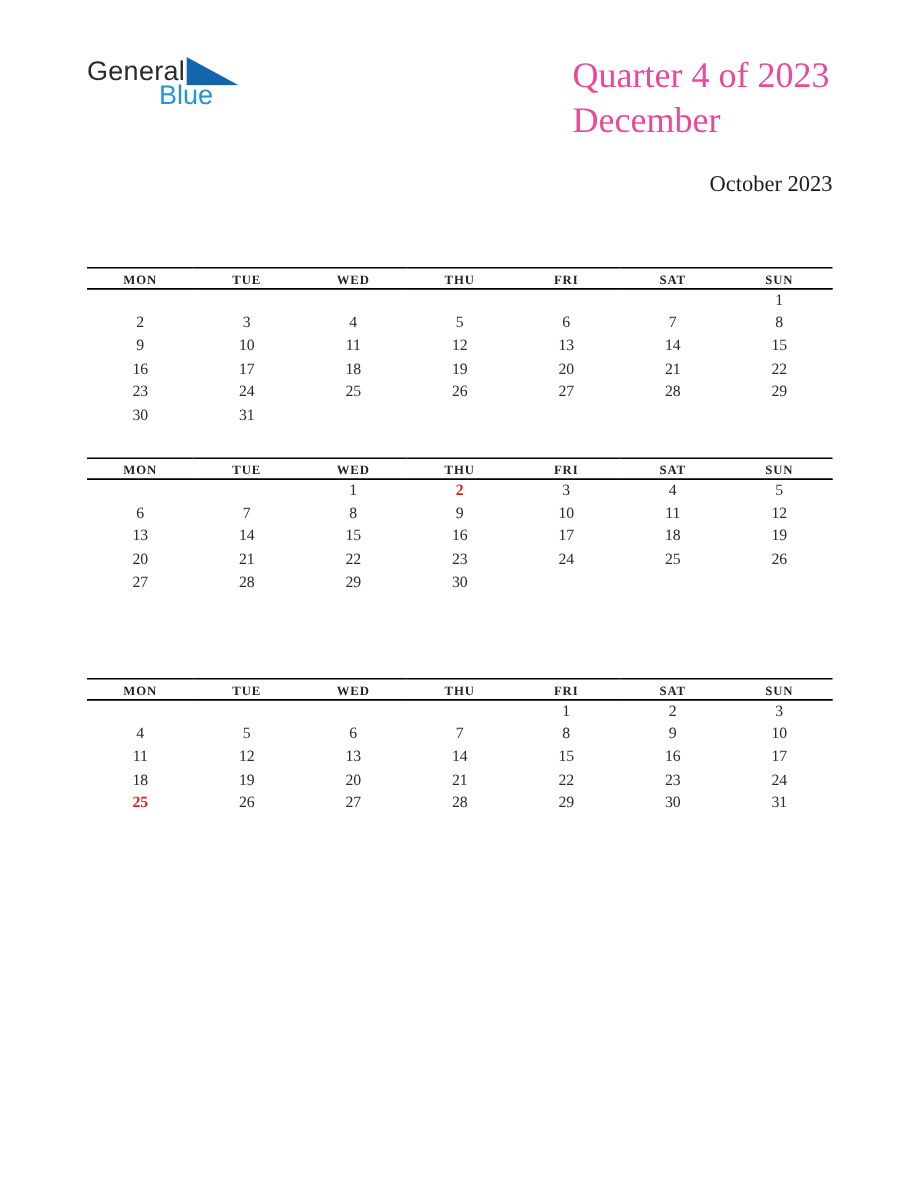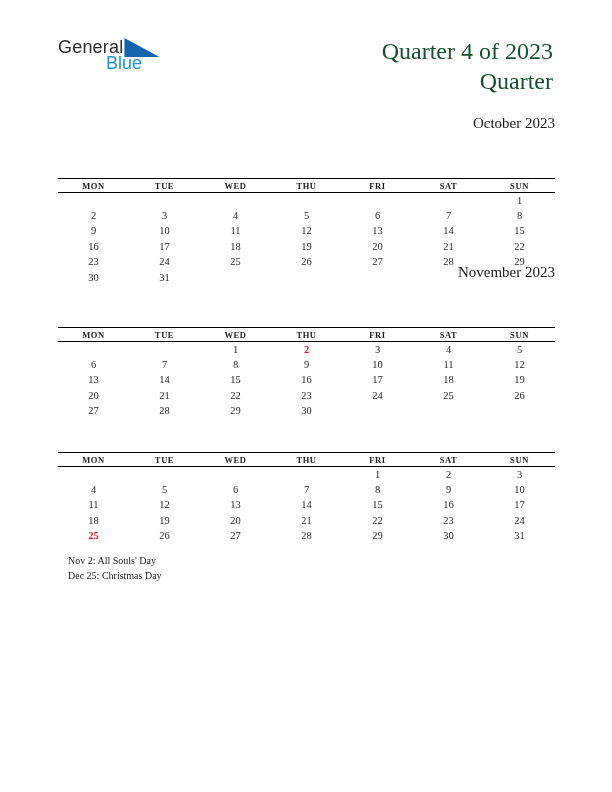--- a/index.html
+++ b/index.html
@@ -24,21 +24,21 @@
   .logo-general{font-size:18px;line-height:19px;color:#2b2b2b;letter-spacing:.2px;}
   .logo-triangle{
     display:inline-block;width:35px;height:19px;margin-left:1px;
     background:var(--tri);
     clip-path:polygon(0 0,100% 100%,0 100%);
   }
   .logo-blue{font-size:18px;line-height:18px;margin-left:48px;margin-top:-3px;color:var(--blue);}
   
   .title-block{
     position:absolute;right:59px;top:36px;
-    text-align:right;font-size:24px;line-height:30px;color:#14532d;
+    text-align:left;font-size:24px;line-height:30px;color:#ec4899;
   }
   
   .month{position:absolute;left:58px;width:497px;}
   .month-title{
     font-size:15px;font-weight:400;text-align:right;
     height:22px;line-height:22px;margin-bottom:3px;color:#1a1a1a;
   }
   table.cal{width:100%;border-collapse:collapse;table-layout:fixed;margin-top:44px;}
   table.cal th{
     border-top:1.4px solid #000;
@@ -62,21 +62,21 @@
   <div class="logo">
     <div class="logo-row">
       <span class="logo-general">General</span>
       <span class="logo-triangle"></span>
     </div>
     <div class="logo-blue">Blue</div>
   </div>
 
   <div class="title-block">
     <div class="title-line">Quarter 4 of 2023</div>
-    <div class="title-line">Quarter</div>
+    <div class="title-line">December</div>
   </div>
 
   <section class="month" style="top:112px">
     <h2 class="month-title">October 2023</h2>
     <table class="cal">
         <thead>
           <tr>
             <th>MON</th>
             <th>TUE</th>
             <th>WED</th>
@@ -139,21 +139,20 @@
             <td></td>
             <td></td>
             <td></td>
             <td></td>
           </tr>
         </tbody>
       </table>
   </section>
 
   <section class="month" style="top:261px">
-    <h2 class="month-title">November 2023</h2>
     <table class="cal">
         <thead>
           <tr>
             <th>MON</th>
             <th>TUE</th>
             <th>WED</th>
             <th>THU</th>
             <th>FRI</th>
             <th>SAT</th>
             <th>SUN</th>
@@ -265,18 +264,14 @@
             <td>27</td>
             <td>28</td>
             <td>29</td>
             <td>30</td>
             <td>31</td>
           </tr>
         </tbody>
       </table>
   </section>
 
-  <div class="notes">
-    <div class="note">Nov 2: All Souls' Day</div>
-    <div class="note">Dec 25: Christmas Day</div>
-  </div>
 
 </div>
 
 </body></html>

